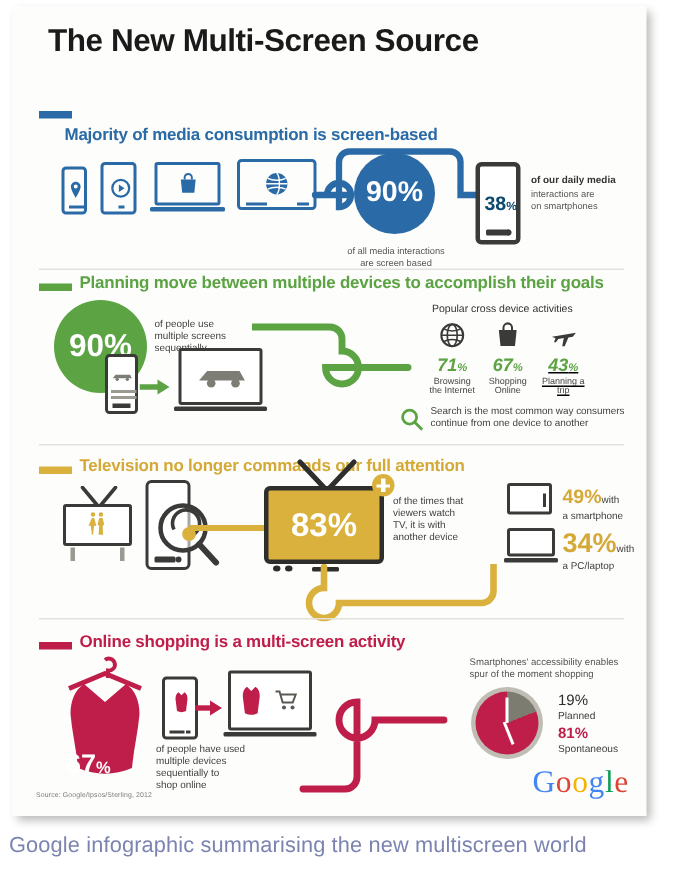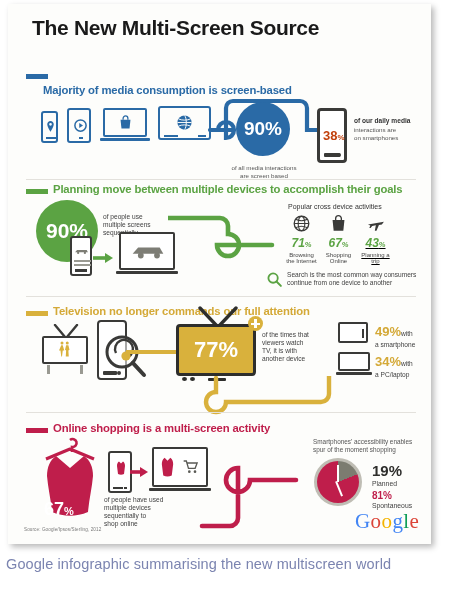--- a/index.html
+++ b/index.html
@@ -102,21 +102,21 @@
 
   <svg style="position:absolute;left:196px;top:92px;" width="150" height="55">
     <path d="M6 34 H28 M22 34 m-8,0 a8,8 0 1,1 8,8 V12 a7,7 0 0 1 7,-7 H96 a7,7 0 0 1 7,7 V34 H118" fill="none" stroke="#2a6aa6" stroke-width="4.2" stroke-linecap="round"></path>
   </svg>
 
   <div class="circle bg-blue" style="left:228px;top:98px;width:54px;height:54px;font-size:19px;">90%</div>
   <div class="t tiny" style="left:214px;top:160px;width:84px;text-align:center;">of all media interactions
 are screen based</div>
 
   <div style="position:absolute;left:309px;top:104px;width:30px;height:55px;border:3px solid #3a3a38;border-radius:4px;box-sizing:border-box;background:#fff;">
-    <div style="position:absolute;left:3px;top:17px;font-size:13px;font-weight:bold;color:#c2410c;">
+    <div style="position:absolute;left:3px;top:17px;font-size:13px;font-weight:bold;color:#0c4a6e;">
       <span>38</span><span style="font-size:8px;">%</span>
     </div>
     <div style="position:absolute;left:4px;bottom:3px;width:16px;height:4px;background:#3a3a38;border-radius:1px;"></div>
     <div style="position:absolute;right:3px;bottom:3px;width:4px;height:4px;border-radius:50%;background:#3a3a38;"></div>
   </div>
   <div class="t" style="left:346px;top:113px;width:72px;font-size:6.6px;font-weight:bold;color:#333;">of our daily media</div>
   <div class="t tiny" style="left:346px;top:122px;width:76px;">interactions are
 on smartphones</div>
 
   <div class="divider" style="top:175px;"></div>
@@ -238,21 +238,21 @@
 
   <svg style="position:absolute;left:118px;top:344px;" width="54" height="8">
     <path d="M0 4 H52" stroke="#d9b13c" stroke-width="4"></path>
   </svg>
 
   <div style="position:absolute;left:168px;top:316px;width:80px;height:64px;">
     <svg style="position:absolute;left:18px;top:-14px;" width="48" height="20">
       <path d="M22 19 L6 2 M26 19 L42 2" stroke="#2e2e2c" stroke-width="3.4" stroke-linecap="round"></path>
     </svg>
     <div style="position:absolute;left:0;top:4px;width:80px;height:52px;border:3.4px solid #2e2e2c;border-radius:4px;box-sizing:border-box;background:#d9b13c;"></div>
-    <div style="position:absolute;left:0;top:4px;width:80px;height:52px;display:flex;align-items:center;justify-content:center;color:#fff;font-size:22px;font-weight:bold;">77%</div>
+    <div style="position:absolute;left:0;top:4px;width:80px;height:52px;display:flex;align-items:center;justify-content:center;color:#fff;font-size:22px;font-weight:bold;">83%</div>
     <div style="position:absolute;left:6px;top:57px;width:5px;height:4px;border-radius:50%;background:#2e2e2c;"></div>
     <div style="position:absolute;left:14px;top:57px;width:5px;height:4px;border-radius:50%;background:#2e2e2c;"></div>
     <div style="position:absolute;left:32px;top:58px;width:18px;height:3.4px;background:#2e2e2c;border-radius:1px;"></div>
     <div style="position:absolute;right:-7px;top:-4px;width:15px;height:15px;border-radius:50%;background:#d9b13c;">
       <div style="position:absolute;left:3px;top:6.5px;width:9px;height:2.4px;background:#fff;"></div>
       <div style="position:absolute;left:6.3px;top:3.2px;width:2.4px;height:9px;background:#fff;"></div>
     </div>
   </div>
 
   <div class="t small" style="left:254px;top:327px;width:72px;">of the times that
@@ -266,21 +266,21 @@
   <div style="position:absolute;left:367px;top:318px;">
     <span class="c-gold big-pct" style="font-size:13px;">49%</span><span style="font-size:6.6px;color:#3f3f3f;">with</span>
     <div style="font-size:6.6px;color:#3f3f3f;margin-top:1px;">a smartphone</div>
   </div>
 
   <div style="position:absolute;left:328px;top:348px;width:36px;height:24px;">
     <div style="position:absolute;left:2px;top:0;width:32px;height:19px;border:2.4px solid #3a3a38;border-radius:2px;box-sizing:border-box;background:#fff;"></div>
     <div style="position:absolute;left:0;top:20px;width:36px;height:2.8px;background:#3a3a38;border-radius:1px;"></div>
   </div>
   <div style="position:absolute;left:367px;top:348px;">
-    <span class="c-gold big-pct" style="font-size:13px;">34%</span><span style="font-size:6.6px;color:#3f3f3f;">with</span>
+    <span class="c-gold big-pct" style="font-size:18px;">34%</span><span style="font-size:6.6px;color:#3f3f3f;">with</span>
     <div style="font-size:6.6px;color:#3f3f3f;margin-top:1px;">a PC/laptop</div>
   </div>
 
   <svg style="position:absolute;left:185px;top:372px;" width="175" height="42">
     <path d="M23 2 V16 a10,10 0 1,0 10,10 H128 a8,8 0 0 0 8,-8 V-16" fill="none" stroke="#d9b13c" stroke-width="4.4" stroke-linecap="round"></path>
   </svg>
 
   <div class="divider" style="top:408px;"></div>
 
   <div class="sec-bar bg-red" style="left:18px;top:424px;"></div>
@@ -333,21 +333,21 @@
 
   <div style="position:absolute;left:306px;top:454px;width:48px;height:48px;border-radius:50%;background:#bfbdb4;padding:3px;box-sizing:border-box;">
     <div style="width:42px;height:42px;border-radius:50%;background:
         conic-gradient(#7c7c70 0deg 68.4deg, #bf1e4b 68.4deg 360deg);position:relative;">
       <div style="position:absolute;left:20px;top:4px;width:1.6px;height:17px;background:#fff;"></div>
       <div style="position:absolute;left:20px;top:20px;width:16px;height:1.6px;background:#fff;transform-origin:0 0;transform:rotate(68deg);"></div>
     </div>
   </div>
 
   <div style="position:absolute;left:364px;top:458px;">
-    <div style="font-size:15px;font-weight:bold;color:#2e2e2c;">19%</div>
+    <div style="font-size:10px;font-weight:normal;color:#2e2e2c;">19%</div>
     <div style="font-size:6.8px;color:#3f3f3f;margin-top:1px;">Planned</div>
     <div style="font-size:10px;font-weight:bold;color:#bf1e4b;margin-top:3px;">81%</div>
     <div style="font-size:6.8px;color:#3f3f3f;margin-top:1px;">Spontaneous</div>
   </div>
 
   <div class="glogo" style="left:347px;top:505px;">
     <span style="color:#4285f4;">G</span><span style="color:#db4437;">o</span><span style="color:#f4b400;">o</span><span style="color:#4285f4;">g</span><span style="color:#0f9d58;">l</span><span style="color:#db4437;">e</span>
   </div>
 
   <div class="src" style="left:16px;top:523px;">Source: Google/Ipsos/Sterling, 2012</div>

